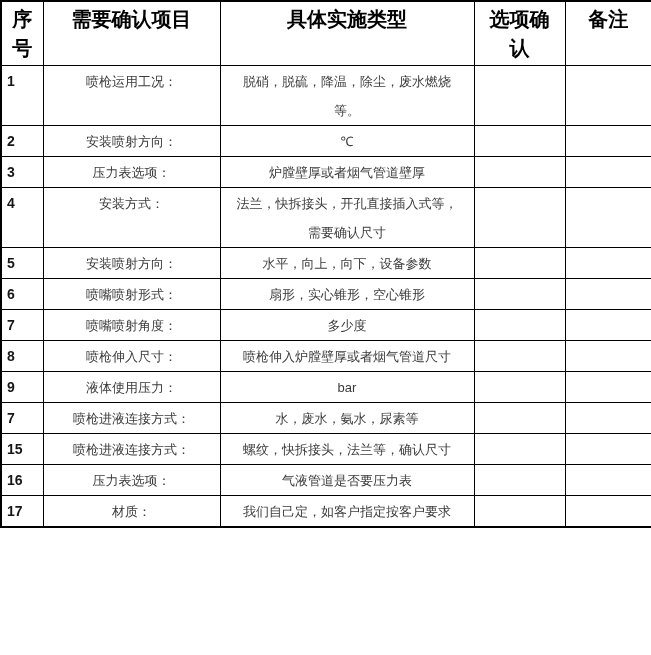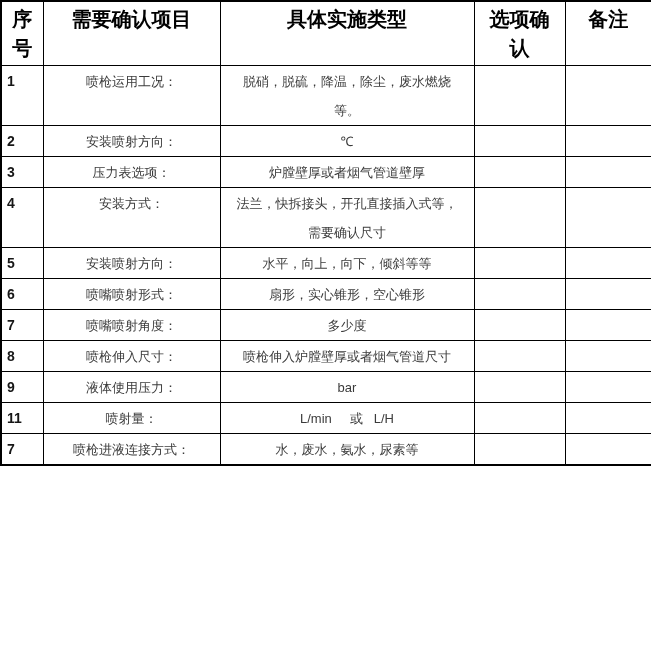--- a/index.html
+++ b/index.html
@@ -102,21 +102,21 @@
     <td class="c-item">安装方式：</td>
     <td class="c-type">法兰，快拆接头，开孔直接插入式等，
 需要确认尺寸</td>
     <td class="c-confirm"></td>
     <td class="c-note"></td>
   </tr>
 
   <tr>
     <td class="c-no">5</td>
     <td class="c-item">安装喷射方向：</td>
-    <td class="c-type">水平，向上，向下，倾斜等等</td>
+    <td class="c-type">水平，向上，向下，设备参数</td>
     <td class="c-confirm"></td>
     <td class="c-note"></td>
   </tr>
 
   <tr>
     <td class="c-no">6</td>
     <td class="c-item">喷嘴喷射形式：</td>
     <td class="c-type">扇形，实心锥形，空心锥形</td>
     <td class="c-confirm"></td>
     <td class="c-note"></td>
@@ -140,34 +140,48 @@
 
   <tr>
     <td class="c-no">9</td>
     <td class="c-item">液体使用压力：</td>
     <td class="c-type">bar</td>
     <td class="c-confirm"></td>
     <td class="c-note"></td>
   </tr>
 
 
-  <tr>
-    <td class="c-no">11</td>
-    <td class="c-item">喷射量：</td>
-    <td class="c-type">L/min     或   L/H</td>
-    <td class="c-confirm"></td>
-    <td class="c-note"></td>
-  </tr>
 
   <tr>
     <td class="c-no">7</td>
     <td class="c-item">喷枪进液连接方式：</td>
     <td class="c-type">水，废水，氨水，尿素等</td>
     <td class="c-confirm"></td>
     <td class="c-note"></td>
   </tr>
 
 
 
+  <tr>
+    <td class="c-no">15</td>
+    <td class="c-item">喷枪进液连接方式：</td>
+    <td class="c-type">螺纹，快拆接头，法兰等，确认尺寸</td>
+    <td class="c-confirm"></td>
+    <td class="c-note"></td>
+  </tr>
 
+  <tr>
+    <td class="c-no">16</td>
+    <td class="c-item">压力表选项：</td>
+    <td class="c-type">气液管道是否要压力表</td>
+    <td class="c-confirm"></td>
+    <td class="c-note"></td>
+  </tr>
 
+  <tr>
+    <td class="c-no">17</td>
+    <td class="c-item">材质：</td>
+    <td class="c-type">我们自己定，如客户指定按客户要求</td>
+    <td class="c-confirm"></td>
+    <td class="c-note"></td>
+  </tr>
 </tbody>
 </table>
 
 </body></html>

